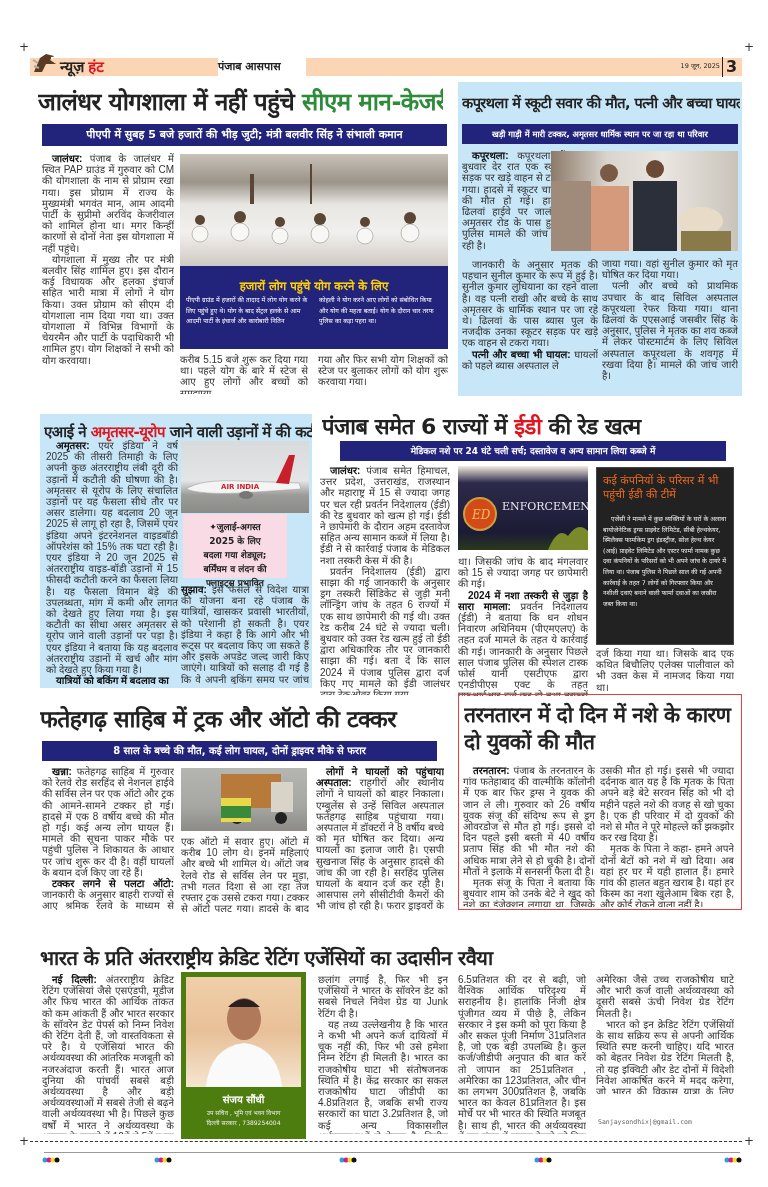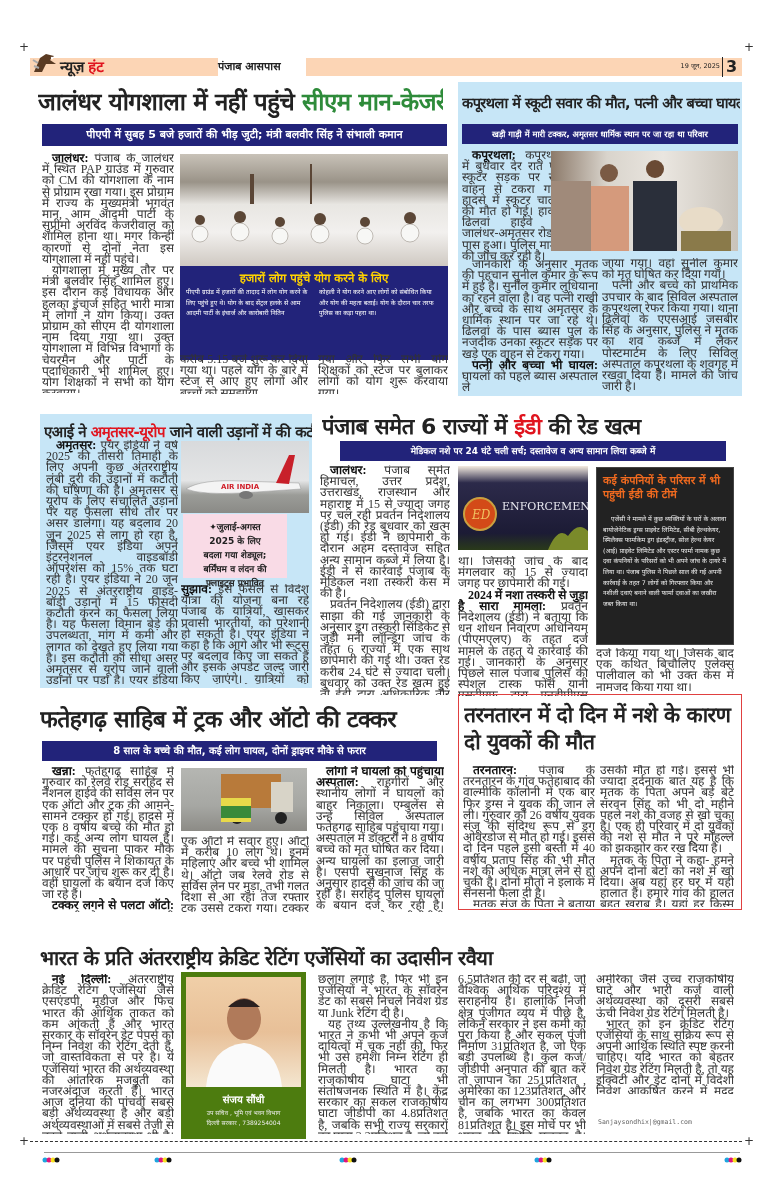--- a/index.html
+++ b/index.html
@@ -1,18 +1,18 @@
 <!DOCTYPE html>
 <html><head>
 <meta charset="utf-8">
 <style>
 *{box-sizing:border-box;margin:0;padding:0}
 body{width:768px;height:1187px;background:#fff;position:relative;overflow:hidden;font-family:"DejaVu Serif",serif;color:#222}
 .abs{position:absolute}
-.bt{font-family:Liberation Serif, serif;font-size:12px;line-height:11.2px;text-align:justify;color:#333;overflow:hidden}
+.bt{font-family:Liberation Sans, sans-serif;font-size:10px;line-height:11.2px;text-align:justify;color:#333;overflow:hidden}
 .bt p{text-indent:10px}
 .bt b{font-weight:bold;color:#111}
 .hl{font-family:"DejaVu Sans",sans-serif;font-weight:bold;color:#222;white-space:nowrap;overflow:hidden;letter-spacing:-0.5px}
 .strip{background:#22237a;color:#fff;font-family:"DejaVu Sans",sans-serif;font-weight:bold;text-align:center;white-space:nowrap;overflow:hidden}
 .photo{overflow:hidden}
 .cross{font-family:"DejaVu Sans",sans-serif;font-size:12px;color:#333}
 </style>
 </head>
 <body>
 
@@ -56,21 +56,21 @@
         <circle cx="60" cy="63" r="6"></circle>
         <circle cx="100" cy="68" r="5"></circle>
         <circle cx="140" cy="65" r="6"></circle>
         <circle cx="185" cy="68" r="5"></circle>
         <circle cx="230" cy="64" r="6"></circle>
         <rect x="70" y="20" width="4" height="30"></rect>
         <rect x="130" y="10" width="2" height="40"></rect>
       </g>
     </svg>
 </div>
-<div class="abs" style="left:180px;top:266px;width:268px;height:94px;background:#22237a;padding:4px 6px;color:#fff;font-family:'DejaVu Sans',sans-serif">
+<div class="abs" style="left:180px;top:266px;width:268px;height:83px;background:#22237a;padding:12px 6px;color:#fff;font-family:'DejaVu Sans',sans-serif">
   <div style="color:#ffd200;font-weight:bold;font-size:11.5px;text-align:center;margin-bottom:2px">हजारों लोग पहुंचे योग करने के लिए</div>
   <div style="display:flex;gap:10px;font-size:6.3px;line-height:10.5px">
     <div style="flex:1">पीएपी ग्राउंड में हजारों की तादाद में लोग योग करने के लिए पहुंचे हुए थे। योग के बाद सेंट्रल हलके से आम आदमी पार्टी के इंचार्ज और कारोबारी नितिन</div>
     <div style="flex:1">कोहली ने योग करने आए लोगों को संबोधित किया और योग की महता बताई। योग के दौरान चार तरफ पुलिस का कड़ा पहरा था।</div>
   </div>
 </div>
 <div class="abs bt" style="left:180px;top:354px;width:128px;height:40px">
     <p style="text-indent:0">करीब 5.15 बजे शुरू कर दिया गया था। पहले योग के बारे में स्टेज से आए हुए लोगों और बच्चों को समझाया</p>
   </div>
 <div class="abs bt" style="left:318px;top:354px;width:130px;height:40px">
@@ -138,21 +138,21 @@
       <text x="14" y="53" font-size="12" fill="#f0c060" font-family="DejaVu Serif, serif" font-style="italic">ED</text>
       <text x="44" y="44" font-size="11" fill="#e6e6ee" font-family="DejaVu Serif, serif">ENFORCEMENT D</text>
       <path d="M90 84 Q100 60 110 70 Q120 55 130 65 L130 84Z" fill="#7a8a2a"></path>
     </svg>
 </div>
 <div class="abs bt" style="left:458px;top:556px;width:130px;height:140px">
   <p style="text-indent:0">था। जिसकी जांच के बाद मंगलवार को 15 से ज्यादा जगह पर छापेमारी की गई।</p>
   <p><b>2024 में नशा तस्करी से जुड़ा है सारा मामला:</b><span> प्रवर्तन निदेशालय (ईडी) ने बताया कि धन शोधन निवारण अधिनियम (पीएमएलए) के तहत दर्ज मामले के तहत ये कार्रवाई की गई। जानकारी के अनुसार पिछले साल पंजाब पुलिस की स्पेशल टास्क फोर्स यानी एसटीएफ द्वारा एनडीपीएस एक्ट के तहत एफआईआर दर्ज कर दो नशा तस्करों के खिलाफ मामला</span></p>
 </div>
 <div class="abs" style="left:596px;top:467px;width:138px;height:178px;background:#222;border:1px solid #444;padding:6px 6px;font-family:'DejaVu Sans',sans-serif">
-  <div style="color:#f06a1f;font-weight:bold;font-size:11px;line-height:14px;margin-bottom:12px">कई कंपनियों के परिसर में भी पहुंची ईडी की टीमें</div>
+  <div style="color:#f06a1f;font-weight:normal;font-size:11px;line-height:14px;margin-bottom:12px">कई कंपनियों के परिसर में भी पहुंची ईडी की टीमें</div>
   <div style="color:#eee;font-size:6.3px;line-height:10.6px;text-indent:8px">एजेंसी ने मामले में कुछ व्यक्तियों के घरों के अलावा बायोजेनेटिक ड्रग्स प्राइवेट लिमिटेड, सीबी हेल्थकेयर, स्मिलैक्स फार्माकेम ड्रग इंडस्ट्रीज, सोल हेल्थ केयर (आई) प्राइवेट लिमिटेड और एस्टर फार्मा नामक कुछ दवा कंपनियों के परिसरों को भी अपने जांच के दायरे में लिया था। पंजाब पुलिस ने पिछले साल की गई अपनी कार्रवाई के तहत 7 लोगों को गिरफ्तार किया और नशीली दवाएं बनाने वाली फार्मा दवाओं का जखीरा जब्त किया था।</div>
 </div>
 <div class="abs bt" style="left:596px;top:648px;width:138px;height:44px">
     <p style="text-indent:0">दर्ज किया गया था। जिसके बाद एक कथित बिचौलिए एलेक्स पालीवाल को भी उक्त केस में नामजद किया गया था।</p>
   </div>
 
 <div class="abs hl" style="left:40px;top:702px;width:400px;font-size:23px;line-height:34px">फतेहगढ़ साहिब में ट्रक और ऑटो की टक्कर</div>
 <div class="abs strip" style="left:42px;top:741px;width:395px;height:20px;font-size:10px;line-height:20px">8 साल के बच्चे की मौत, कई लोग घायल, दोनों ड्राइवर मौके से फरार</div>
 <div class="abs bt" style="left:42px;top:766px;width:132px;height:146px">
   <p><b>खन्ना:</b><span> फतेहगढ़ साहिब में गुरुवार को रेलवे रोड सरहिंद से नेशनल हाईवे की सर्विस लेन पर एक ऑटो और ट्रक की आमने-सामने टक्कर हो गई। हादसे में एक 8 वर्षीय बच्चे की मौत हो गई। कई अन्य लोग घायल हैं। मामले की सूचना पाकर मौके पर पहुंची पुलिस ने शिकायत के आधार पर जांच शुरू कर दी है। वहीं घायलों के बयान दर्ज किए जा रहे हैं।</span></p>

